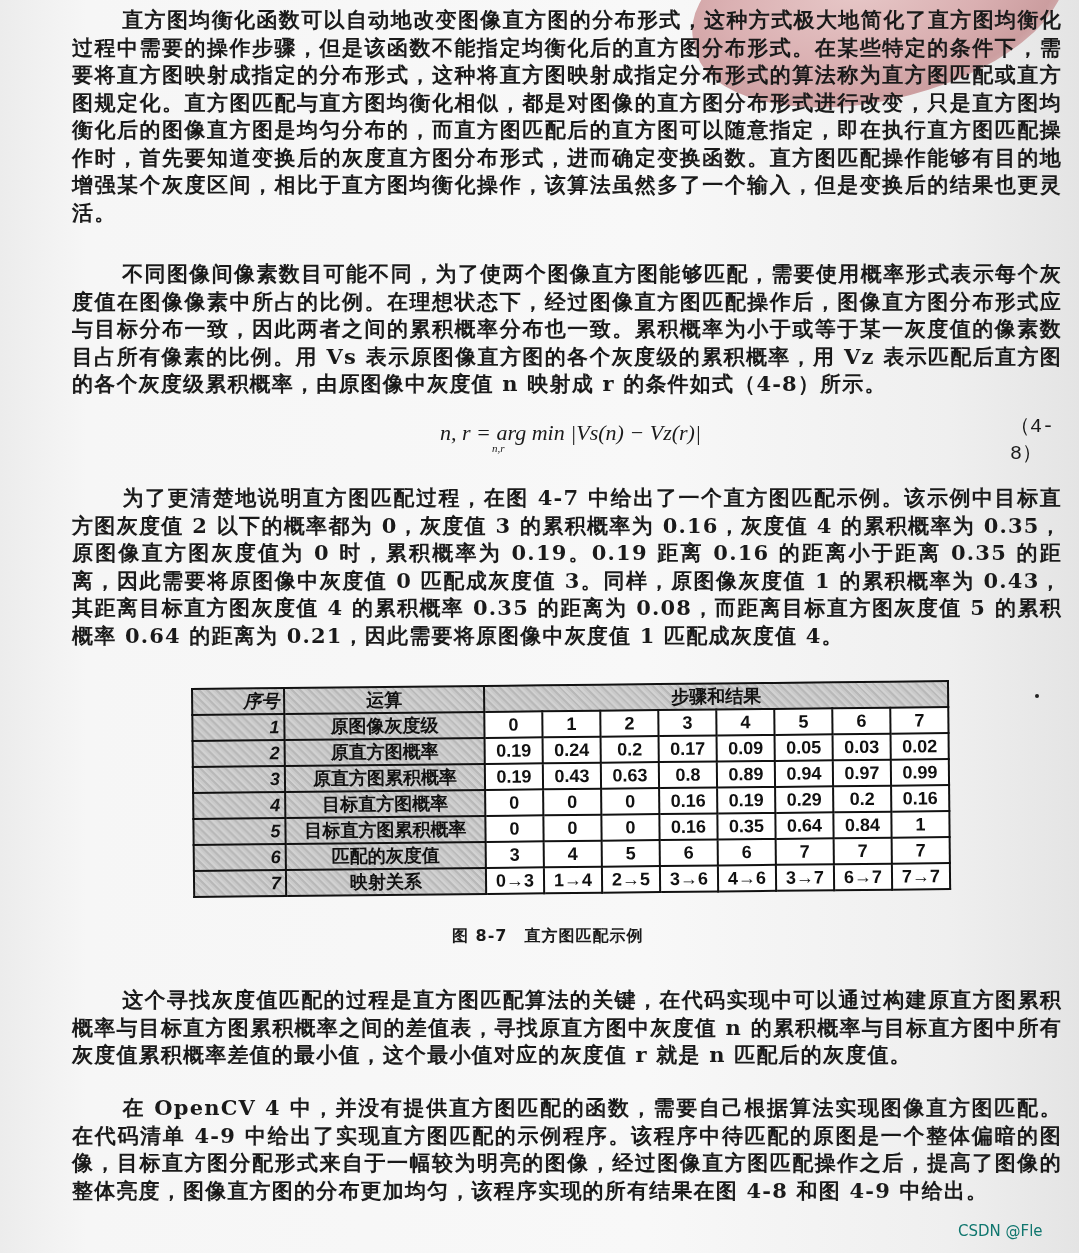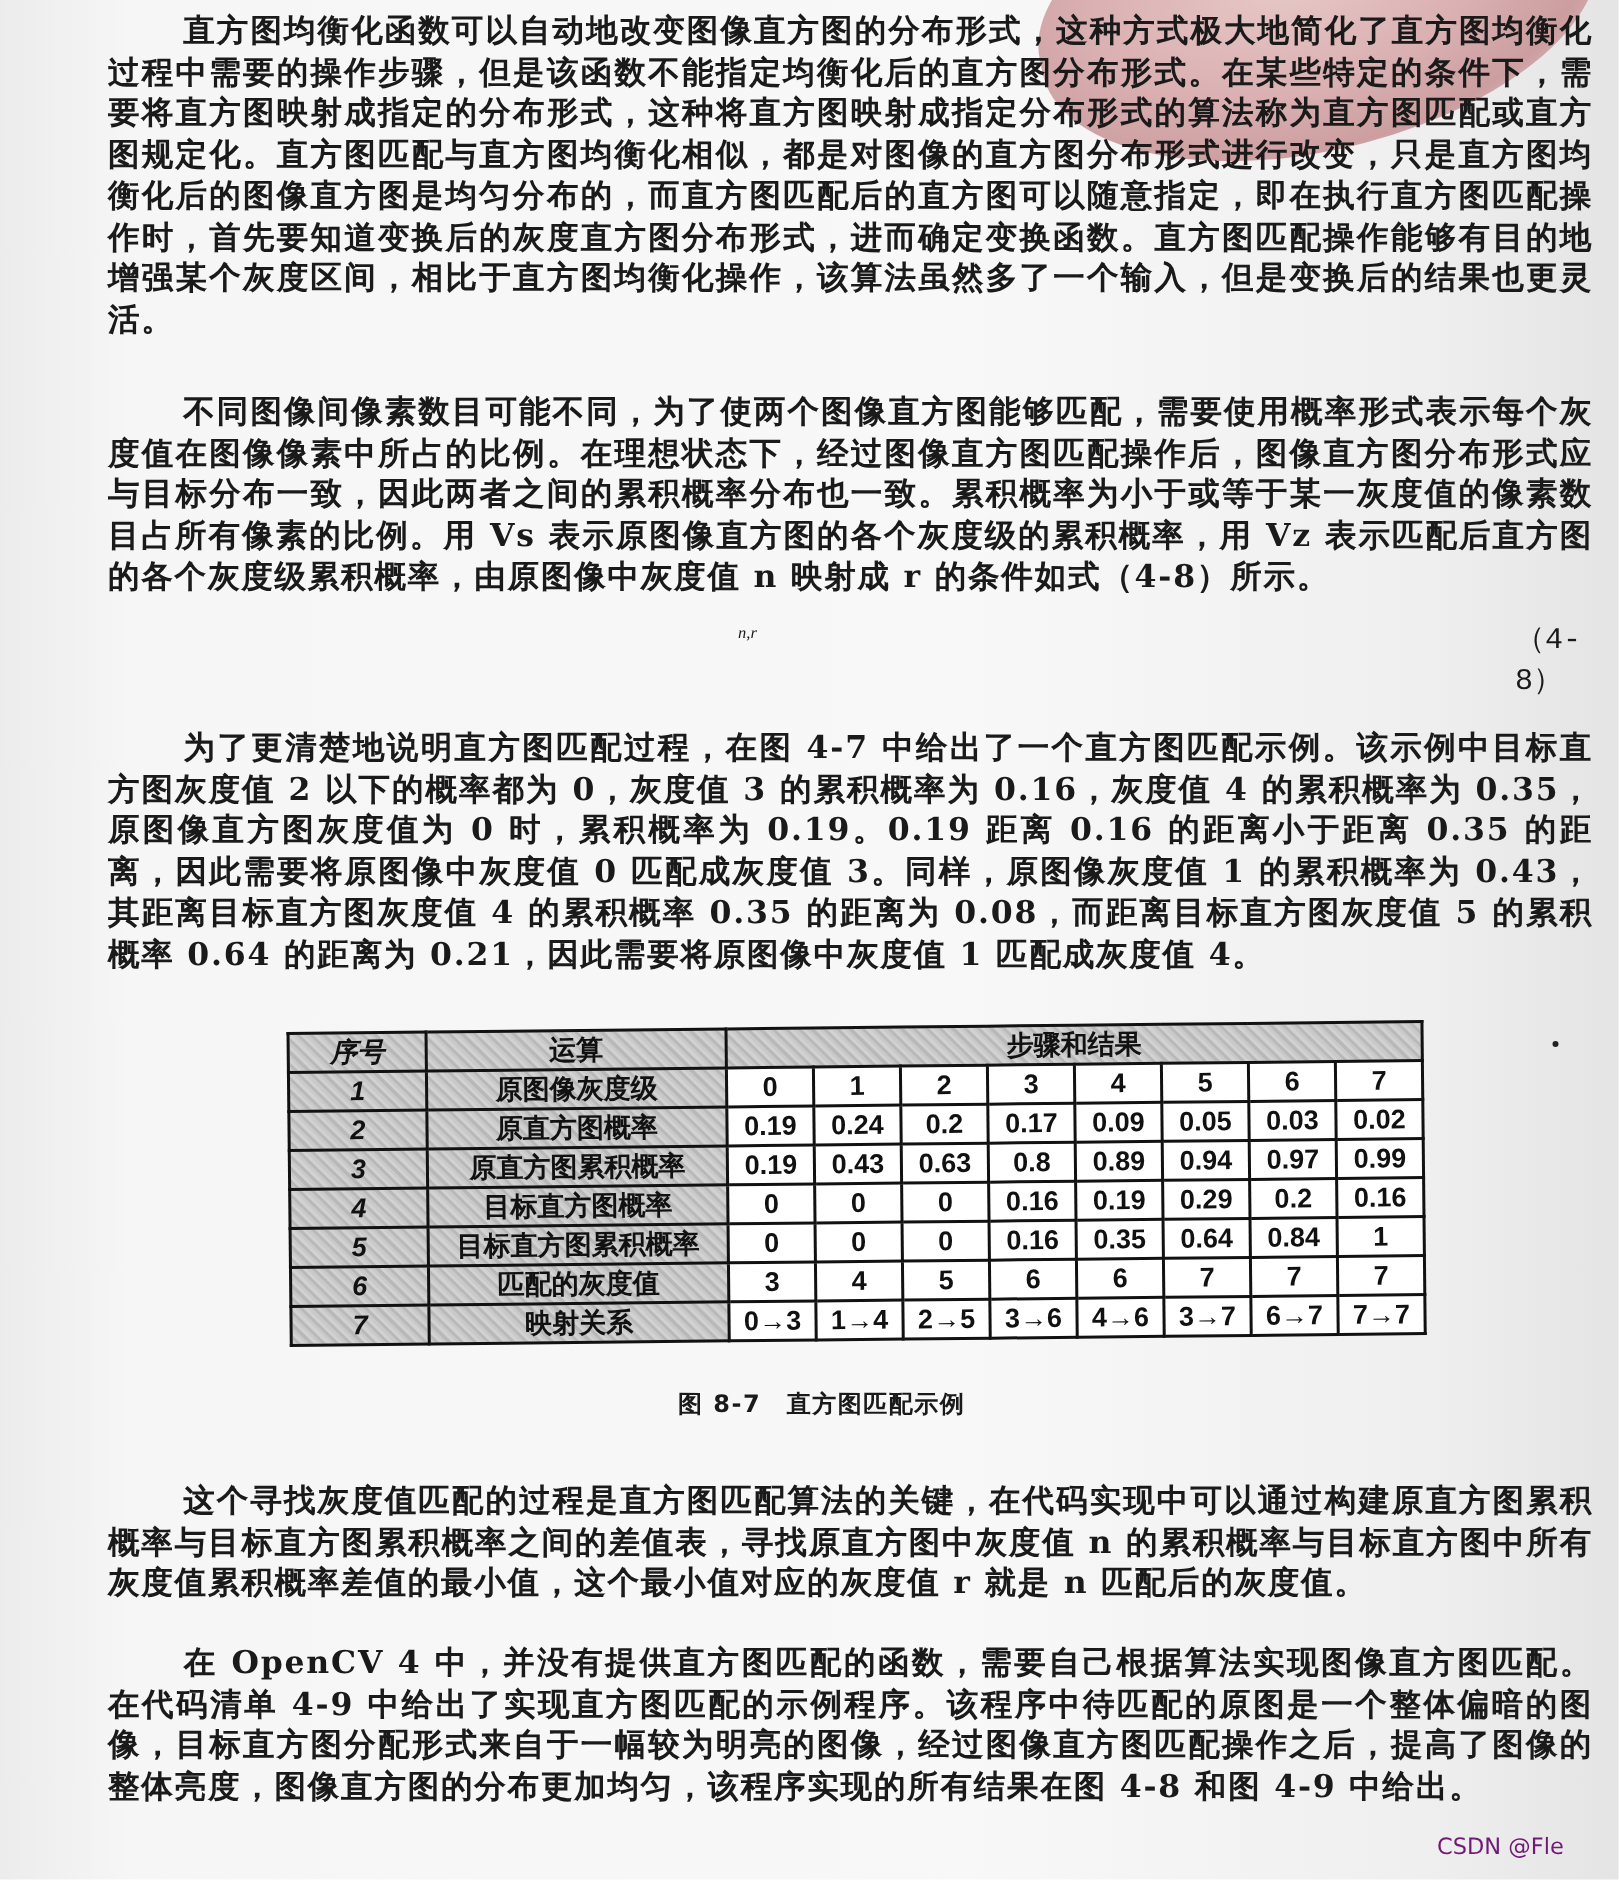--- a/index.html
+++ b/index.html
@@ -36,43 +36,44 @@
     transform: rotate(-0.6deg); transform-origin: left top;
     border: 2px solid #111;
   }
   table.fig td {
     border: 2px solid #111; height: 23px; padding: 0 4px;
     text-align: center; font-size: 18px; font-weight: bold; color: #111;
   }
   table.fig td.shade {
     background: repeating-linear-gradient(45deg, #c9c9c9 0 2px, #b8b8b8 2px 4px, #d2d2d2 4px 6px);
   }
-  table.fig td.seq { width: 82px; font-style: italic; }
+  table.fig td.seq { width: 82px; font-style: italic; text-align: right; }
   table.fig td.op { width: 190px; }
   table.fig td.val { width: 48px; background: #fff; }
   .caption {
     position: absolute; left: 452px; top: 926px; font-size: 16px;
     font-family: "DejaVu Sans", sans-serif; font-weight: bold; letter-spacing: 1px;
   }
   .watermark {
     position: absolute; left: 958px; top: 1222px; font-size: 15px;
-    color: #701a75; font-family: "DejaVu Sans", sans-serif;
+    color: #0f766e; font-family: "DejaVu Sans", sans-serif;
   }
   .dot { position: absolute; left: 1035px; top: 694px; width: 4px; height: 4px; background:#222; border-radius:50%; }
 </style>
 </head>
 <body>
 
 <div class="finger"></div>
 
 <div class="para" style="top:6px;"><span class="indent"></span><span>直方图均衡化函数可以自动地改变图像直方图的分布形式，这种方式极大地简化了直方图均衡化过程中需要的操作步骤，但是该函数不能指定均衡化后的直方图分布形式。在某些特定的条件下，需要将直方图映射成指定的分布形式，这种将直方图映射成指定分布形式的算法称为直方图匹配或直方图规定化。直方图匹配与直方图均衡化相似，都是对图像的直方图分布形式进行改变，只是直方图均衡化后的图像直方图是均匀分布的，而直方图匹配后的直方图可以随意指定，即在执行直方图匹配操作时，首先要知道变换后的灰度直方图分布形式，进而确定变换函数。直方图匹配操作能够有目的地增强某个灰度区间，相比于直方图均衡化操作，该算法虽然多了一个输入，但是变换后的结果也更灵活。</span></div>
 
 <div class="para" style="top:260px;"><span class="indent"></span><span>不同图像间像素数目可能不同，为了使两个图像直方图能够匹配，需要使用概率形式表示每个灰度值在图像像素中所占的比例。在理想状态下，经过图像直方图匹配操作后，图像直方图分布形式应与目标分布一致，因此两者之间的累积概率分布也一致。累积概率为小于或等于某一灰度值的像素数目占所有像素的比例。用 Vs 表示原图像直方图的各个灰度级的累积概率，用 Vz 表示匹配后直方图的各个灰度级累积概率，由原图像中灰度值 n 映射成 r 的条件如式（4-8）所示。</span></div>
 
 <div class="formula">
+  <span>n, r = arg min |Vs(n) − Vz(r)|</span>
   <div style="font-size:11px; margin-left:52px; margin-top:-4px;">n,r</div>
 </div>
 <div class="formula-num">（4-8）</div>
 
 <div class="para" style="top:484px;"><span class="indent"></span><span>为了更清楚地说明直方图匹配过程，在图 4-7 中给出了一个直方图匹配示例。该示例中目标直方图灰度值 2 以下的概率都为 0，灰度值 3 的累积概率为 0.16，灰度值 4 的累积概率为 0.35，原图像直方图灰度值为 0 时，累积概率为 0.19。0.19 距离 0.16 的距离小于距离 0.35 的距离，因此需要将原图像中灰度值 0 匹配成灰度值 3。同样，原图像灰度值 1 的累积概率为 0.43，其距离目标直方图灰度值 4 的累积概率 0.35 的距离为 0.08，而距离目标直方图灰度值 5 的累积概率 0.64 的距离为 0.21，因此需要将原图像中灰度值 1 匹配成灰度值 4。</span></div>
 
 <div class="dot"></div>
 
 <table class="fig">
   <tbody id="tbody">

